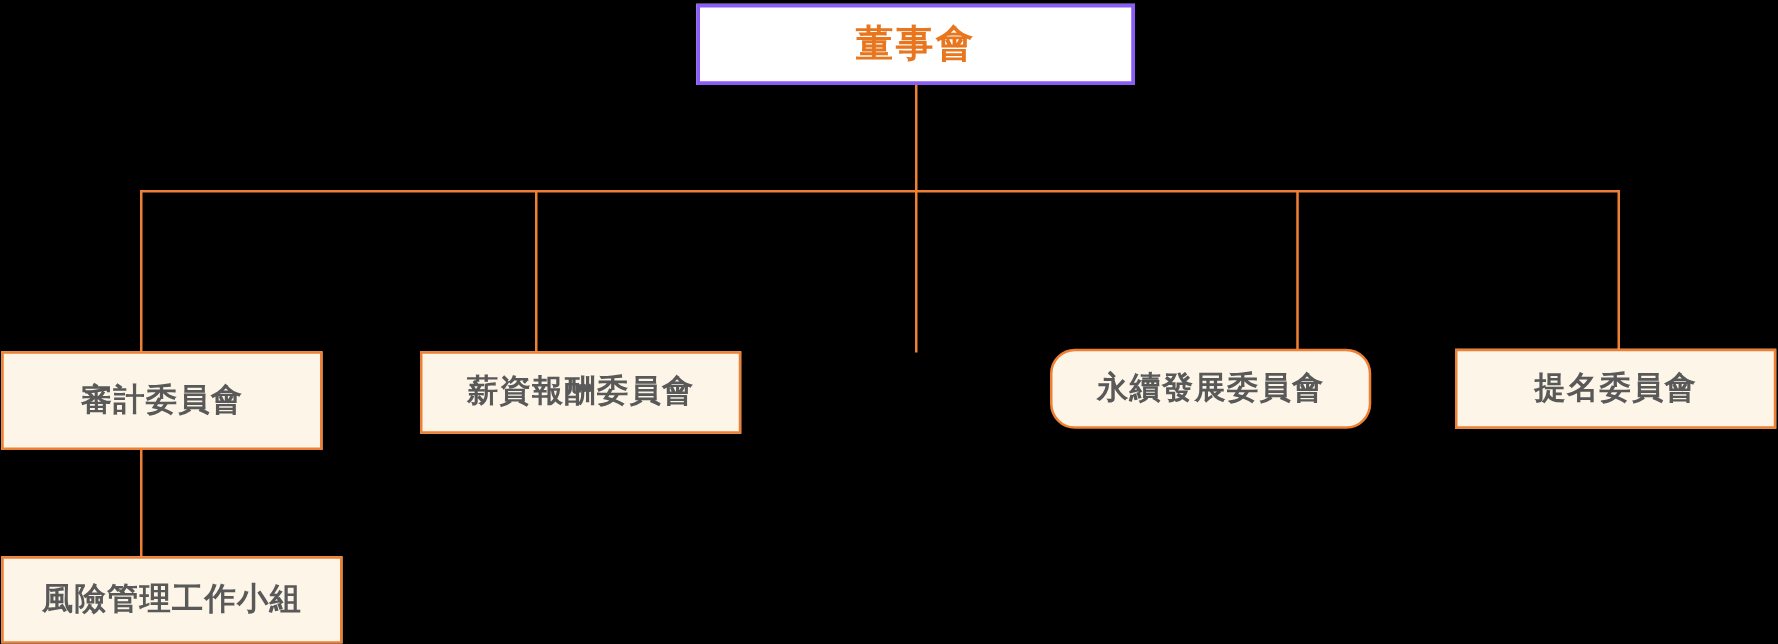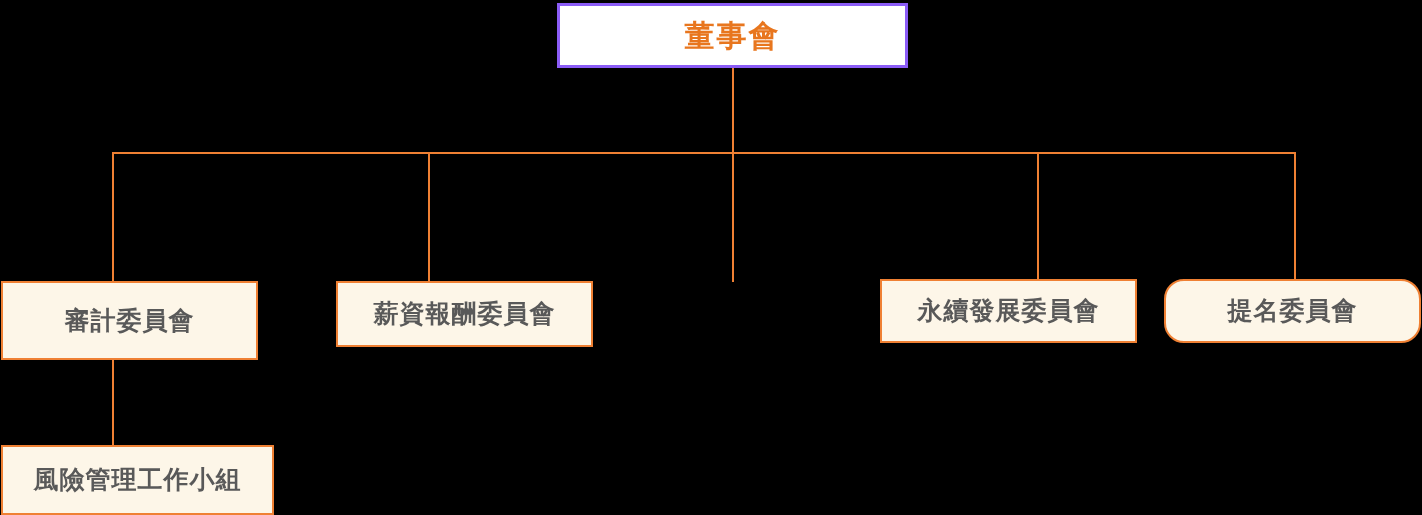--- a/index.html
+++ b/index.html
@@ -90,25 +90,25 @@
 
   <div class="node committee" style="left:1px; top:281px; width:257px; height:79px;">
     <span class="node-label">審計委員會</span>
   </div>
 
   <div class="node committee" style="left:300px; top:281px; width:257px; height:66px;margin-left:36px;">
     <span class="node-label">薪資報酬委員會</span>
   </div>
 
 
-  <div class="node committee" style="left:880px; top:279px; width:257px; height:64px;">
+  <div class="node committee" style="left:840px; top:279px; width:257px; height:64px;border-radius:20px;">
     <span class="node-label">永續發展委員會</span>
   </div>
 
-  <div class="node committee" style="left:1164px; top:279px; width:257px; height:64px;border-radius:20px;">
+  <div class="node committee" style="left:1164px; top:279px; width:257px; height:64px;">
     <span class="node-label">提名委員會</span>
   </div>
 
   <div class="node subgroup" style="left:1px; top:445px; width:273px; height:70px;">
     <span class="node-label">風險管理工作小組</span>
   </div>
 
 </div>
 
 </body></html>

